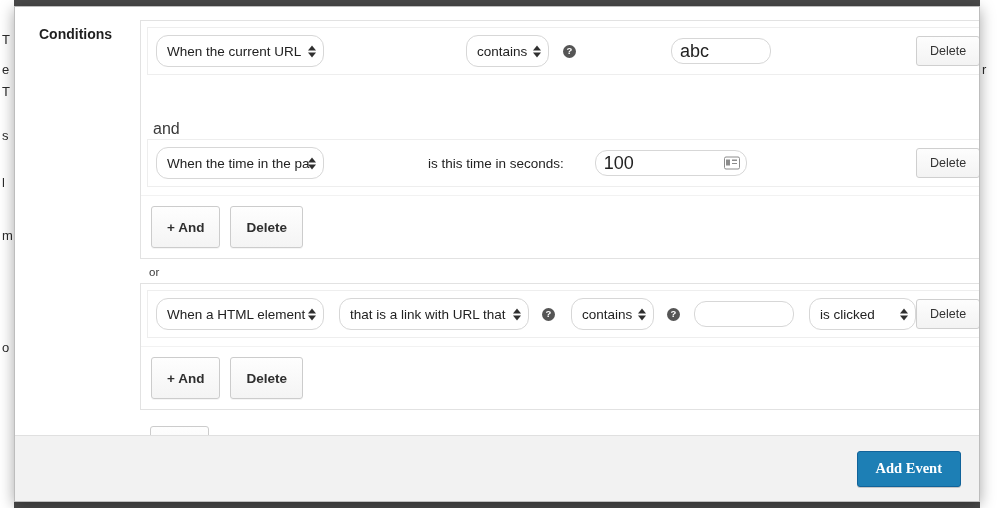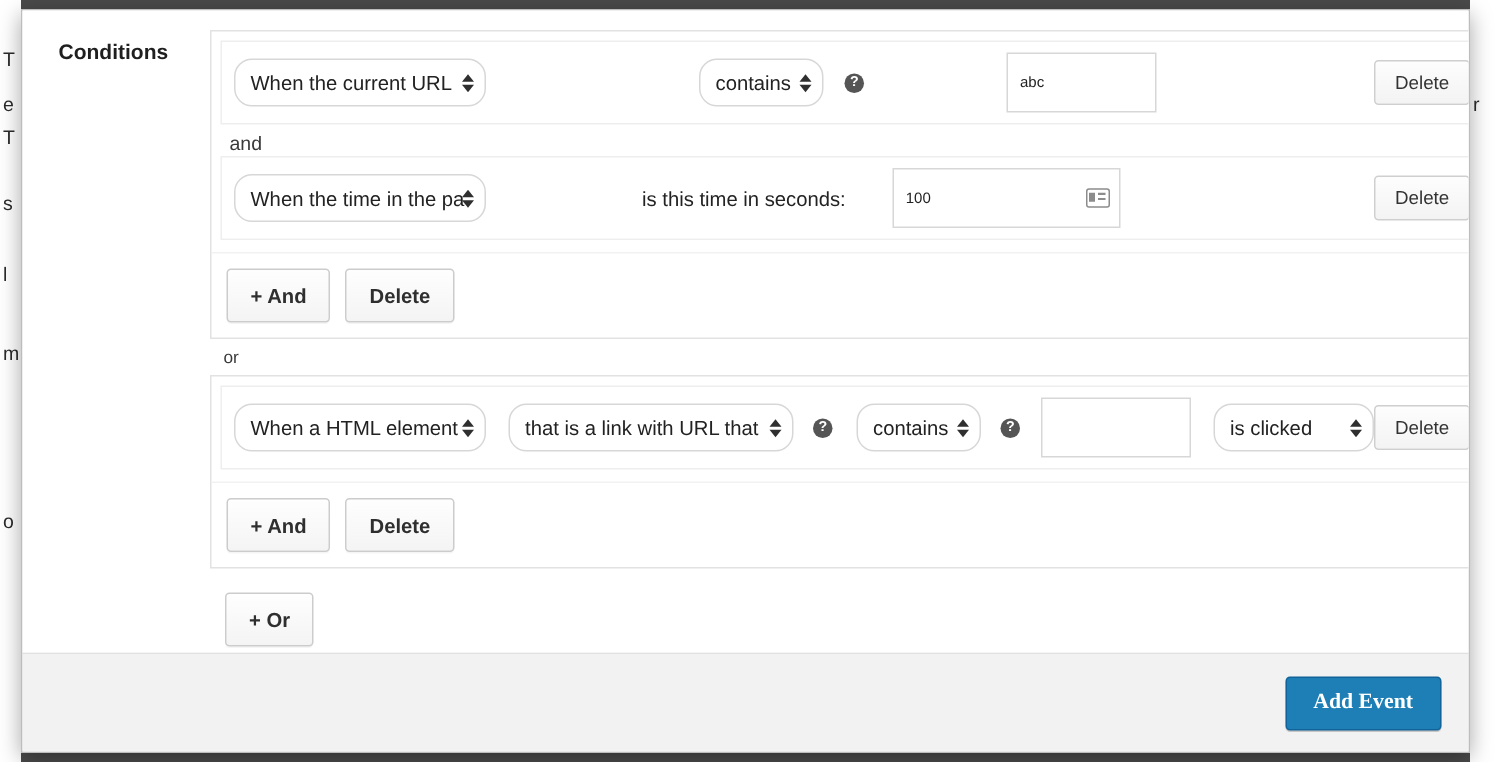--- a/index.html
+++ b/index.html
@@ -121,23 +121,24 @@
     border: 1px solid #eeeeee;
     background: #ffffff;
     margin: 6px 6px 0 6px;
     padding: 7px 8px;
     display: flex;
     align-items: center;
     position: relative;
     min-height: 44px;
   }
   .and-joiner {
-    font-size: 13px;
+    font-size: 16px;
     color: #3a3a3a;
     padding: 5px 0 1px 12px;
+    margin-top: 40px;
   }
   .group-actions {
     padding: 10px 8px 10px 10px;
     display: flex;
     gap: 10px;
     border-top: 1px solid #f2f2f2;
     margin-top: 8px;
   }
 
   
@@ -173,25 +174,25 @@
     display: block;
     width: 0; height: 0;
     border-left: 4px solid transparent;
     border-right: 4px solid transparent;
   }
   .sel-arrows i.up   { border-bottom: 5px solid #2f2f2f; }
   .sel-arrows i.down { border-top: 5px solid #2f2f2f; }
 
   .txt {
     border: 1px solid #d7d7d7;
-    border-radius: 0;
-    background: #ffffff;
-    height: 40px;
-    font-family: "Liberation Sans", sans-serif;
-    font-size: 10px;
+    border-radius: 12px;
+    background: #ffffff;
+    height: 26px;
+    font-family: "Liberation Sans", sans-serif;
+    font-size: 18px;
     color: #222222;
     padding: 0 8px;
     outline: none;
   }
   .txt::placeholder { color: #b0b0b0; }
 
   .num-wrap { position: relative; display: inline-block; }
   .num-wrap .txt { padding-right: 30px; }
   .autofill-icon {
     position: absolute;
@@ -234,21 +235,21 @@
   }
 
   .btn {
     border: 1px solid #cccccc;
     border-radius: 3px;
     background: linear-gradient(#fefefe, #f4f4f4);
     font-family: "Liberation Sans", sans-serif;
     font-size: 13.5px;
     font-weight: bold;
     color: #2f2f2f;
-    height: 36px;
+    height: 42px;
     padding: 0 15px;
     cursor: pointer;
     box-shadow: 0 1px 0 rgba(0,0,0,0.04);
   }
   .btn-delete-sm {
     border: 1px solid #cfcfcf;
     border-radius: 3px;
     background: linear-gradient(#fdfdfd, #f3f3f3);
     font-family: "Liberation Sans", sans-serif;
     font-size: 12.5px;

